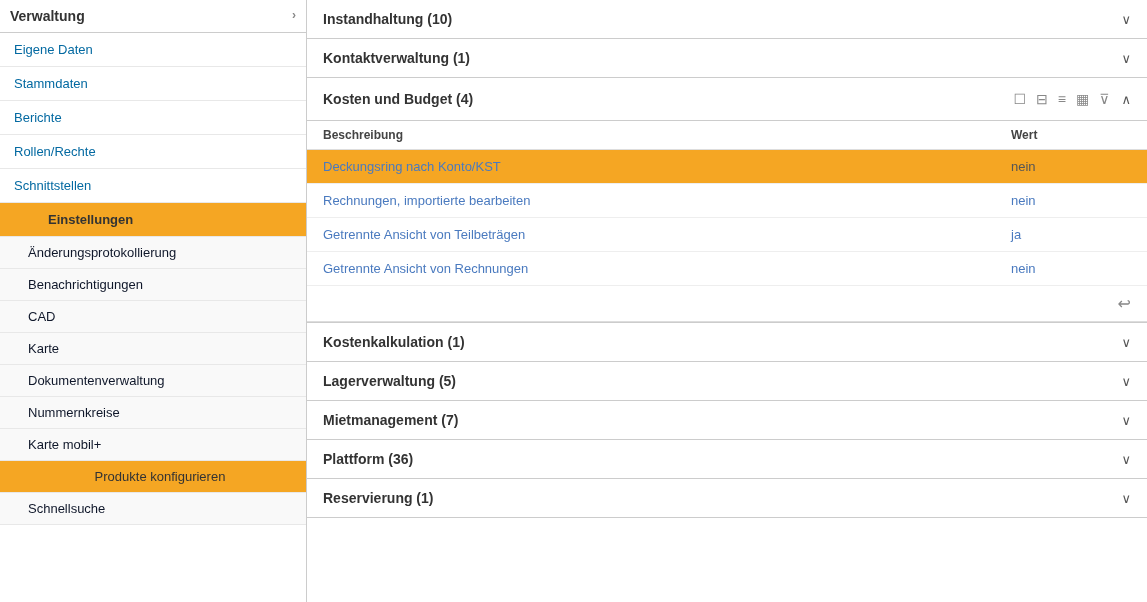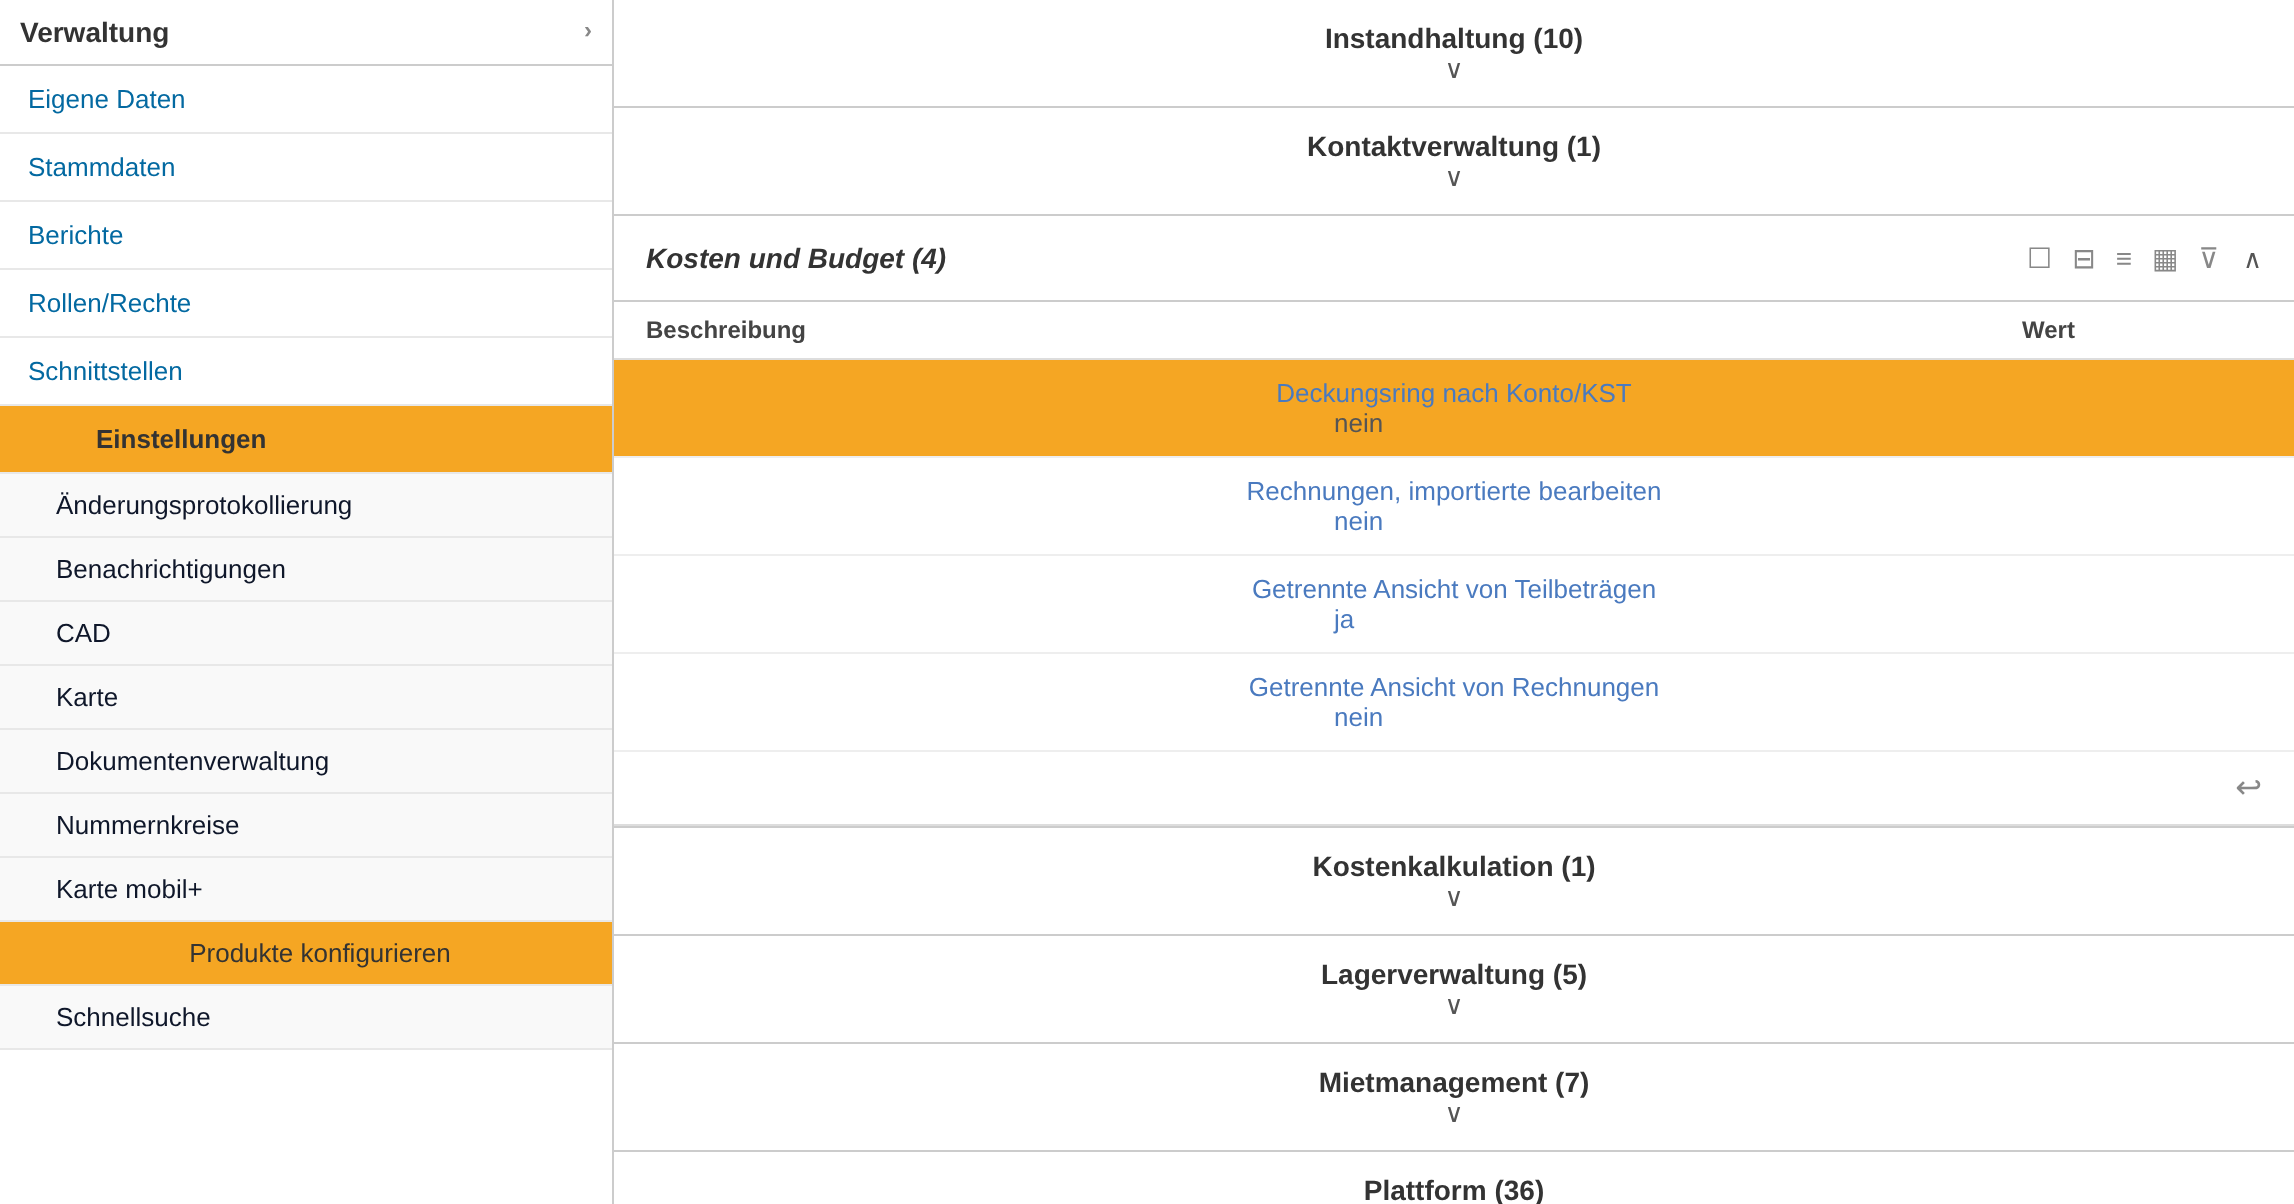--- a/index.html
+++ b/index.html
@@ -12,38 +12,38 @@
     .sidebar-item { padding: 9px 14px; border-bottom: 1px solid #e8e8e8; cursor: pointer; color: #0369a1; }
     .sidebar-item.active { background: #f5a623; color: #333; font-weight: bold; padding-left: 48px; }
     .sidebar-sub-item { padding: 8px 14px 8px 28px; border-bottom: 1px solid #e8e8e8; cursor: pointer; color: #0f172a; background: #f9f9f9; }
     .sidebar-sub-item.active { background: #f5a623; color: #333; text-align: center; }
     .chevron-right { font-size: 12px; color: #888; }
 
     
     .main { flex: 1; overflow-y: auto; background: #fff; }
 
     
-    .section-header { display: flex; align-items: center; justify-content: space-between; padding: 11px 16px; border-bottom: 1px solid #ccc; cursor: pointer; background: #fff; flex-direction: column; }
+    .section-header { display: flex; align-items: center; justify-content: space-between; padding: 11px 16px; border-bottom: 1px solid #ccc; cursor: pointer; background: #fff; }
     .section-title { font-weight: bold; font-size: 14px; color: #333; }
     .section-chevron { color: #555; font-size: 13px; }
 
     
     .section-expanded { border-bottom: 1px solid #ccc; }
     .section-expanded-header { display: flex; align-items: center; padding: 11px 16px; background: #fff; border-bottom: 1px solid #ccc; }
-    .section-expanded-header .section-title { flex: 1; font-style: italic; }
+    .section-expanded-header .section-title { flex: 1; }
     .toolbar-icons { display: flex; align-items: center; gap: 6px; margin-left: 10px; }
     .toolbar-icon { color: #888; font-size: 14px; cursor: pointer; padding: 2px; }
     .section-expanded-header .section-chevron { margin-left: 10px; }
 
     
     .table-header { display: flex; padding: 7px 16px; background: #fff; border-bottom: 1px solid #ddd; }
     .col-beschreibung { flex: 1; font-weight: bold; color: #444; font-size: 12px; }
     .col-wert { width: 120px; font-weight: bold; color: #444; font-size: 12px; }
 
-    .table-row { display: flex; align-items: center; padding: 9px 16px; border-bottom: 1px solid #eee; flex-direction: column; }
+    .table-row { display: flex; align-items: center; padding: 9px 16px; border-bottom: 1px solid #eee; }
     .table-row.highlighted { background: #f5a623; }
     .table-row .row-desc { flex: 1; color: #4a7abf; font-size: 13px; }
     .table-row.highlighted .row-desc { color: #4a7abf; }
     .table-row .row-val { width: 120px; color: #4a7abf; font-size: 13px; }
     .table-row.highlighted .row-val { color: #555; }
 
     .return-icon-row { display: flex; justify-content: flex-end; padding: 8px 16px; border-bottom: 1px solid #ddd; }
     .return-icon { color: #888; font-size: 16px; cursor: pointer; }
   </style>
 </head>

